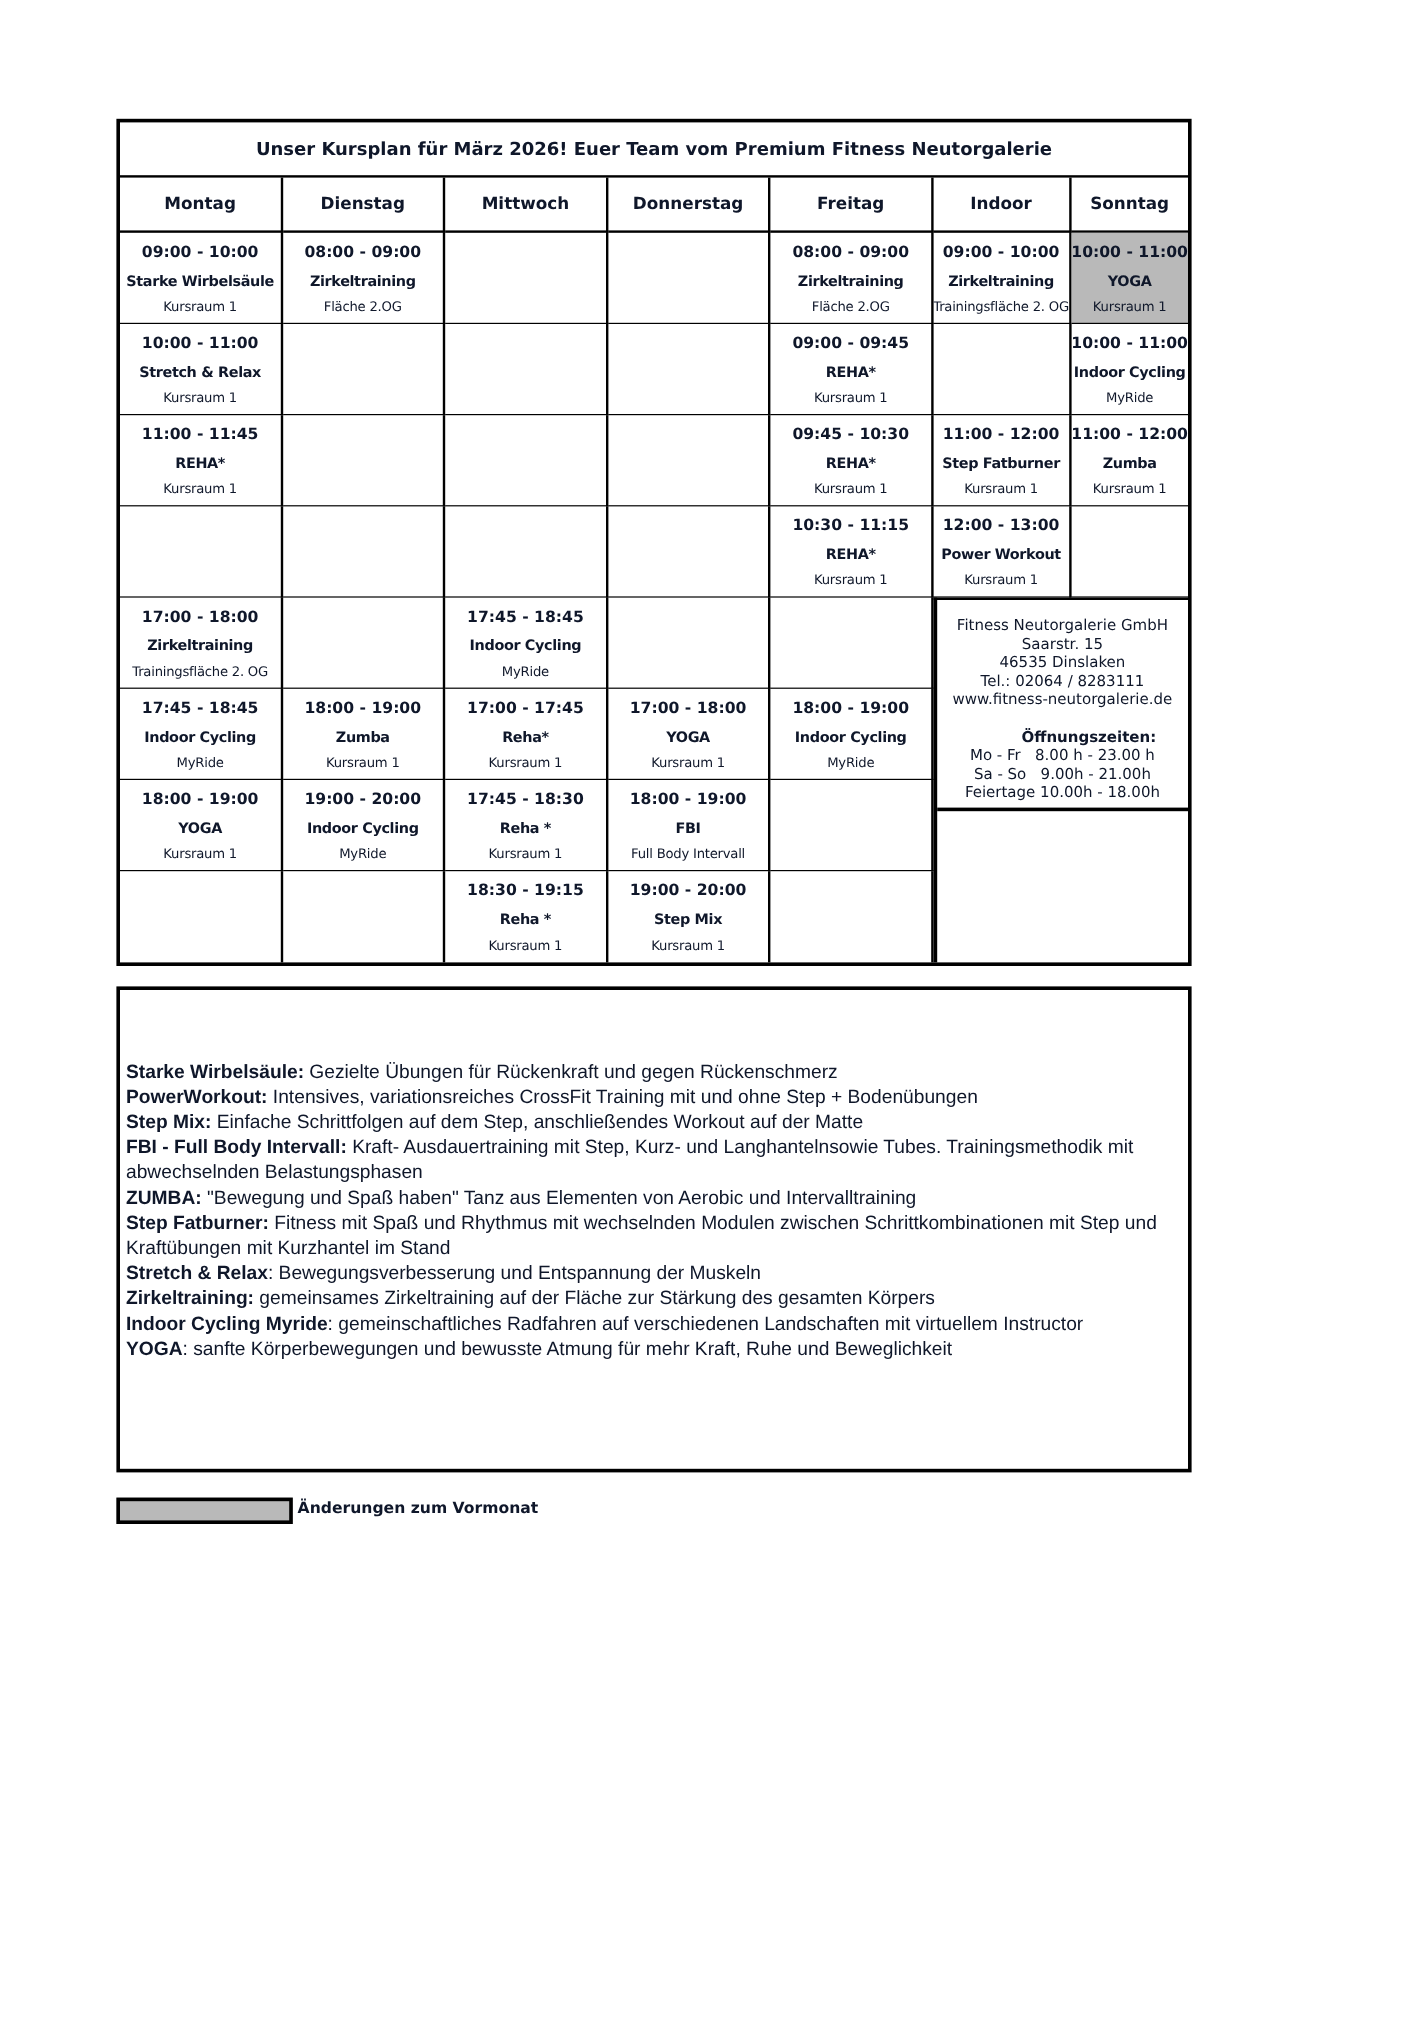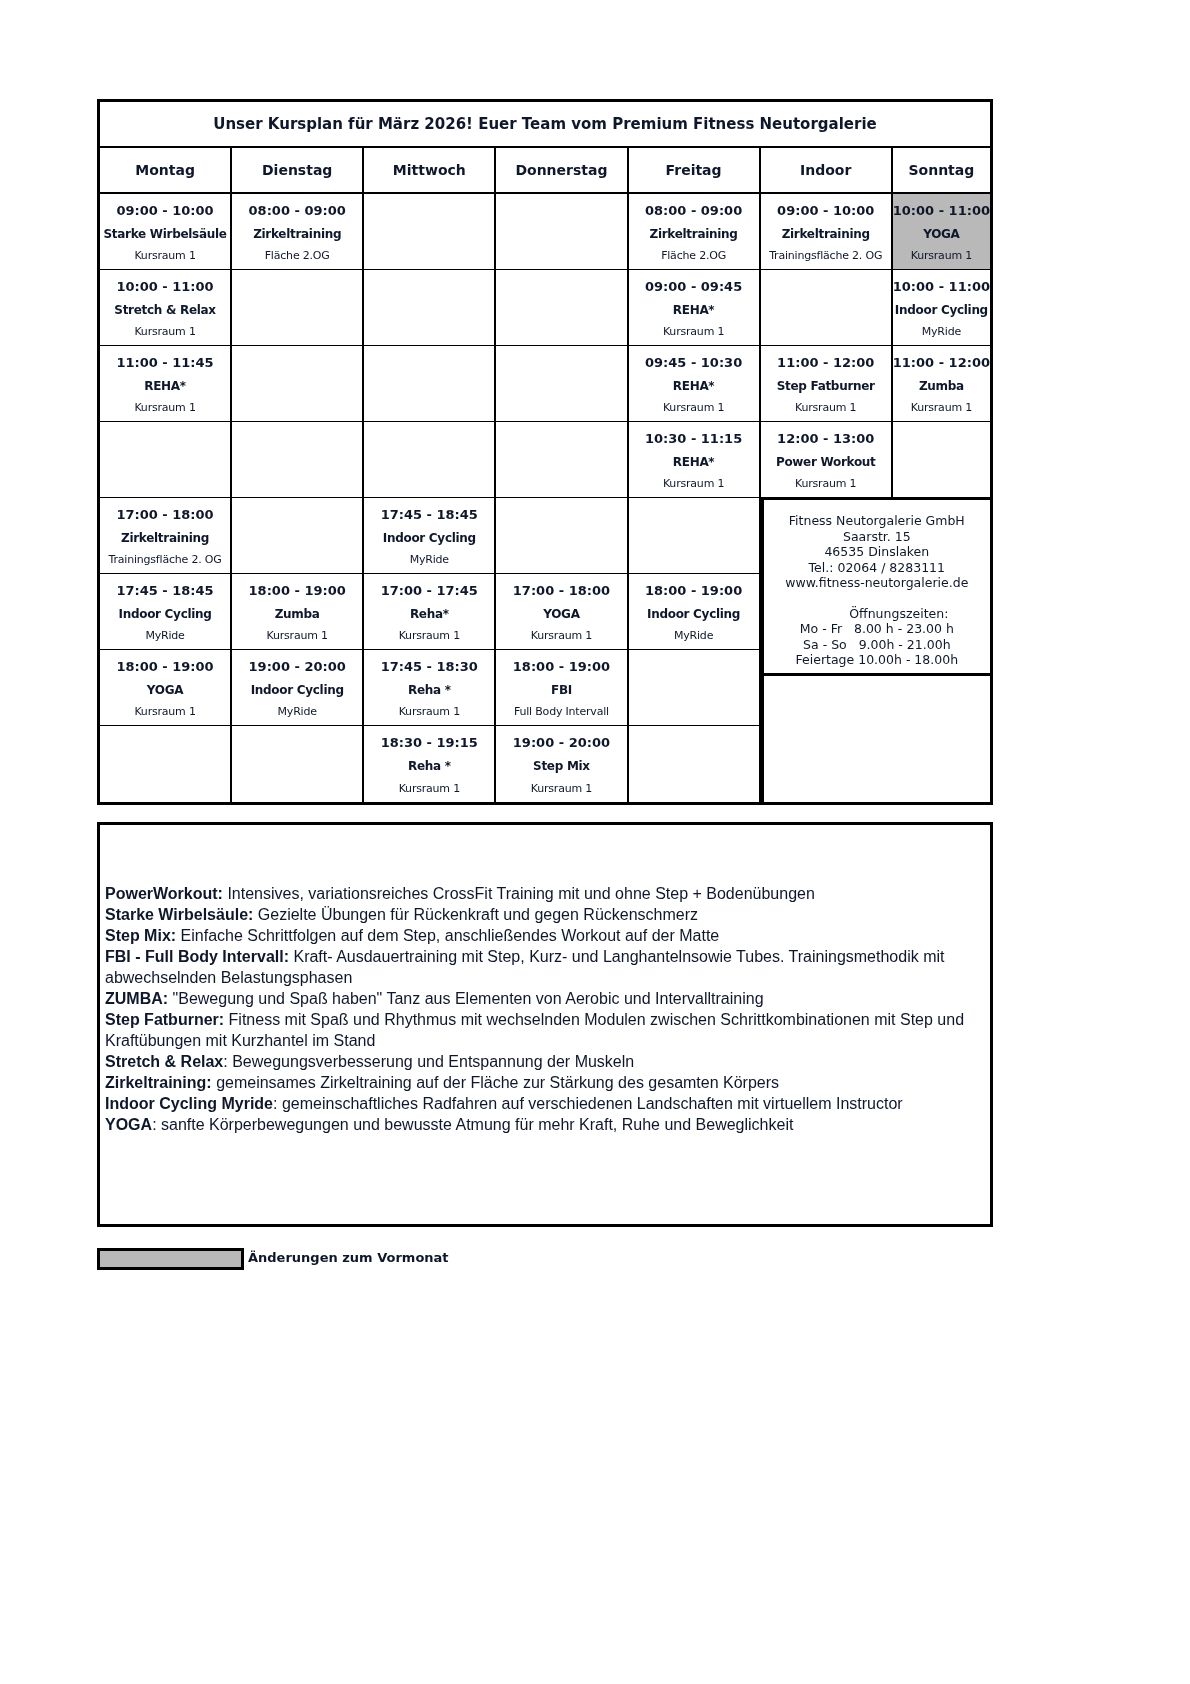--- a/index.html
+++ b/index.html
@@ -5,21 +5,21 @@
   html,body{margin:0;padding:0;background:#fff;}
   .page{position:relative;width:1190px;height:1684px;background:#fff;
         font-family:"DejaVu Sans",sans-serif;color:#0f172a;}
 
   
   .table-box{position:absolute;left:97px;top:99px;width:896px;
              border:3px solid #000;background:#fff;box-sizing:border-box;}
   .title-row{height:44px;border-bottom:2px solid #000;display:flex;
              align-items:center;justify-content:center;
              font-size:15px;font-weight:bold;}
-  .grid{display:grid;grid-template-columns:repeat(6,1fr);
+  .grid{display:grid;grid-template-columns:repeat(5,1fr);
         grid-template-rows:46px repeat(8,76px);grid-auto-flow:row;}
   .hcell{border-right:2px solid #000;border-bottom:2px solid #000;
          display:flex;align-items:center;justify-content:center;
          font-size:14px;font-weight:bold;box-sizing:border-box;}
   .hcell.last{border-right:none;}
   .cell{border-right:2px solid #000;border-bottom:1px solid #000;
         box-sizing:border-box;display:flex;flex-direction:column;
         justify-content:space-between;align-items:center;text-align:center;
         padding:9px 0 7px;overflow:hidden;}
   .cell.last-col{border-right:none;}
@@ -29,21 +29,21 @@
   .cell .c{font-size:12px;font-weight:bold;white-space:nowrap;letter-spacing:-0.3px;}
   .cell .r{font-size:11px;white-space:nowrap;letter-spacing:-0.2px;}
 
   
   .info-cell{grid-area:6/6/10/8;border-left:3px solid #000;border-top:2px solid #000;
              box-sizing:border-box;display:flex;flex-direction:column;}
   .info-box{height:176px;border-bottom:3px solid #000;box-sizing:border-box;
             display:flex;flex-direction:column;align-items:center;
             padding-top:13px;font-size:12.5px;line-height:15.5px;text-align:center;}
   .info-box .gap{height:15px;}
-  .info-box .bold{font-weight:normal;margin-left:44px;}
+  .info-box .bold{font-weight:bold;margin-left:44px;}
   .info-box .pre{white-space:pre;}
   .validity-box{flex:1;display:flex;flex-direction:column;align-items:center;
                 justify-content:center;font-size:12.5px;line-height:15.5px;
                 text-align:center;padding-bottom:12px;}
 
   
   .legend-box{position:absolute;left:97px;top:822px;width:896px;height:405px;
               border:3px solid #000;box-sizing:border-box;
               font-family:"Liberation Sans",sans-serif;font-size:16px;
               line-height:21px;padding:58px 10px 0 5px;}
@@ -241,22 +241,22 @@
           <div class="t">19:00 - 20:00</div>
           <div class="c">Step Mix</div>
           <div class="r">Kursraum 1</div>
         </div>
         <div class="cell last-row"></div>
       </div>
   </div>
 
   <div class="legend-box" id="legend">
 
-  <div><b>PowerWorkout:</b><span> Intensives, variationsreiches CrossFit Training mit und ohne Step + Bodenübungen</span></div>
-      <div><b>Starke Wirbelsäule:</b><span> Gezielte Übungen für Rückenkraft und gegen Rückenschmerz</span></div>
+  <div><b>Starke Wirbelsäule:</b><span> Gezielte Übungen für Rückenkraft und gegen Rückenschmerz</span></div>
+      <div><b>PowerWorkout:</b><span> Intensives, variationsreiches CrossFit Training mit und ohne Step + Bodenübungen</span></div>
       <div><b>Step Mix:</b><span> Einfache Schrittfolgen auf dem Step, anschließendes Workout auf der Matte</span></div>
       <div><b>FBI - Full Body Intervall:</b><span> Kraft- Ausdauertraining mit Step, Kurz- und Langhantelnsowie Tubes. Trainingsmethodik mit abwechselnden Belastungsphasen</span></div>
       <div><b>ZUMBA:</b><span> "Bewegung und Spaß haben" Tanz aus Elementen von Aerobic und Intervalltraining</span></div>
       <div><b>Step Fatburner:</b><span> Fitness mit Spaß und Rhythmus mit wechselnden Modulen zwischen Schrittkombinationen mit Step und Kraftübungen mit Kurzhantel im Stand</span></div>
       <div><b>Stretch &amp; Relax</b><span>: Bewegungsverbesserung und Entspannung der Muskeln</span></div>
       <div><b>Zirkeltraining:</b><span> gemeinsames Zirkeltraining auf der Fläche zur Stärkung des gesamten Körpers</span></div>
       <div><b>Indoor Cycling Myride</b><span>: gemeinschaftliches Radfahren auf verschiedenen Landschaften mit virtuellem Instructor</span></div>
       <div><b>YOGA</b><span>: sanfte Körperbewegungen und bewusste Atmung für mehr Kraft, Ruhe und Beweglichkeit</span></div>
     </div>
 

